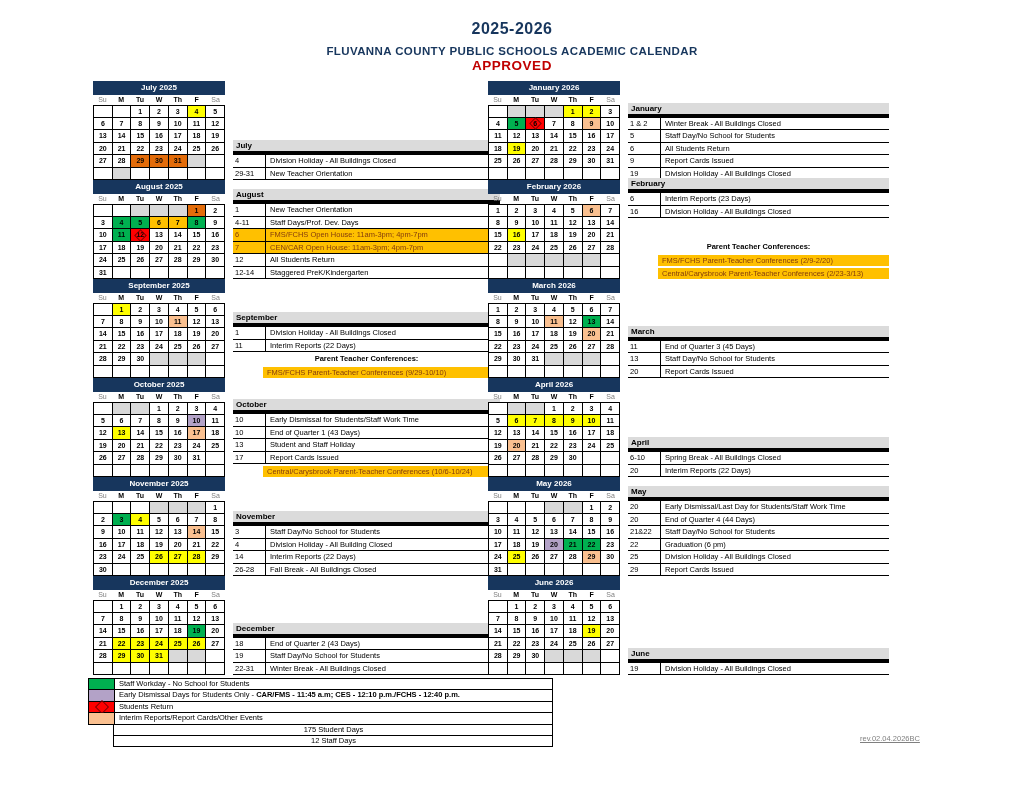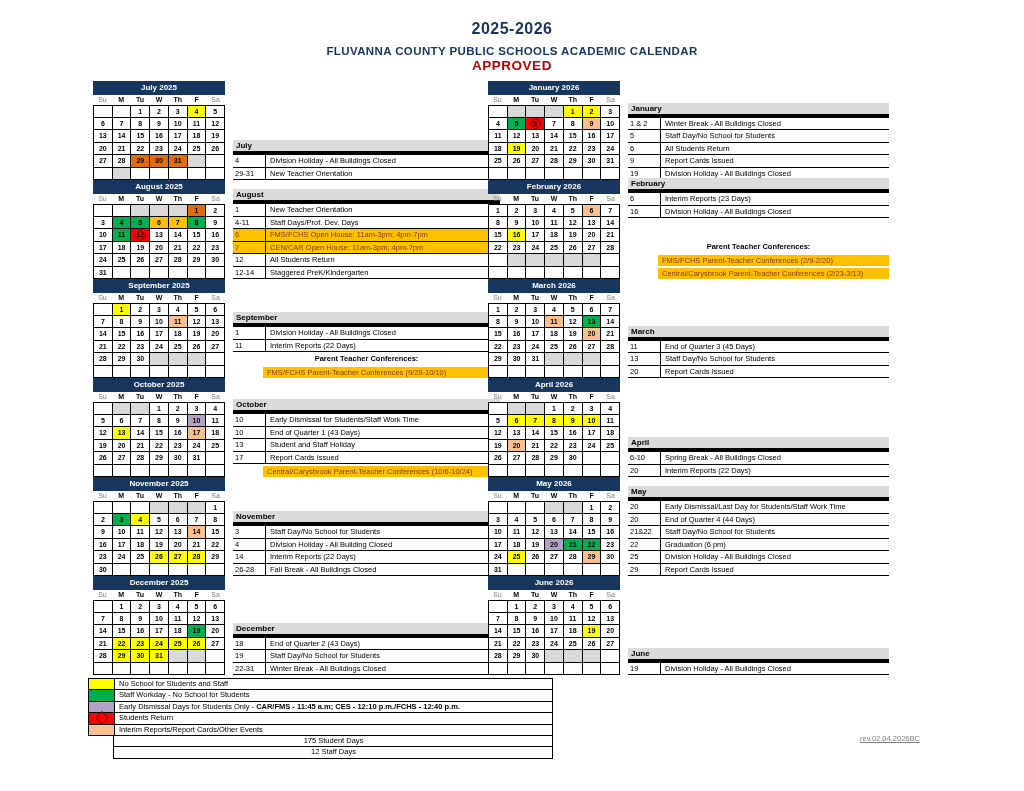--- a/index.html
+++ b/index.html
@@ -971,24 +971,20 @@
           <div class="erow">
             <div class="ed">19</div>
             <div class="ex">Division Holiday  - All Buildings Closed</div>
           </div>
         </div>
       </div>
     </div>
 
   <div class="legend" id="legend">
       <div class="lrow">
-        <div class="lsw c-yellow"></div>
-        <div class="ltx">No School for Students and Staff</div>
-      </div>
-      <div class="lrow">
         <div class="lsw c-green"></div>
         <div class="ltx">Staff Workday - No School for Students</div>
       </div>
       <div class="lrow">
         <div class="lsw c-purple"></div>
         <div class="ltx">Early Dismissal Days for Students Only - <b>CAR/FMS - 11:45 a.m; CES - 12:10 p.m./FCHS - 12:40 p.m.</b></div>
       </div>
       <div class="lrow">
         <div class="lsw c-red">
           <span class="diamond"></span>

